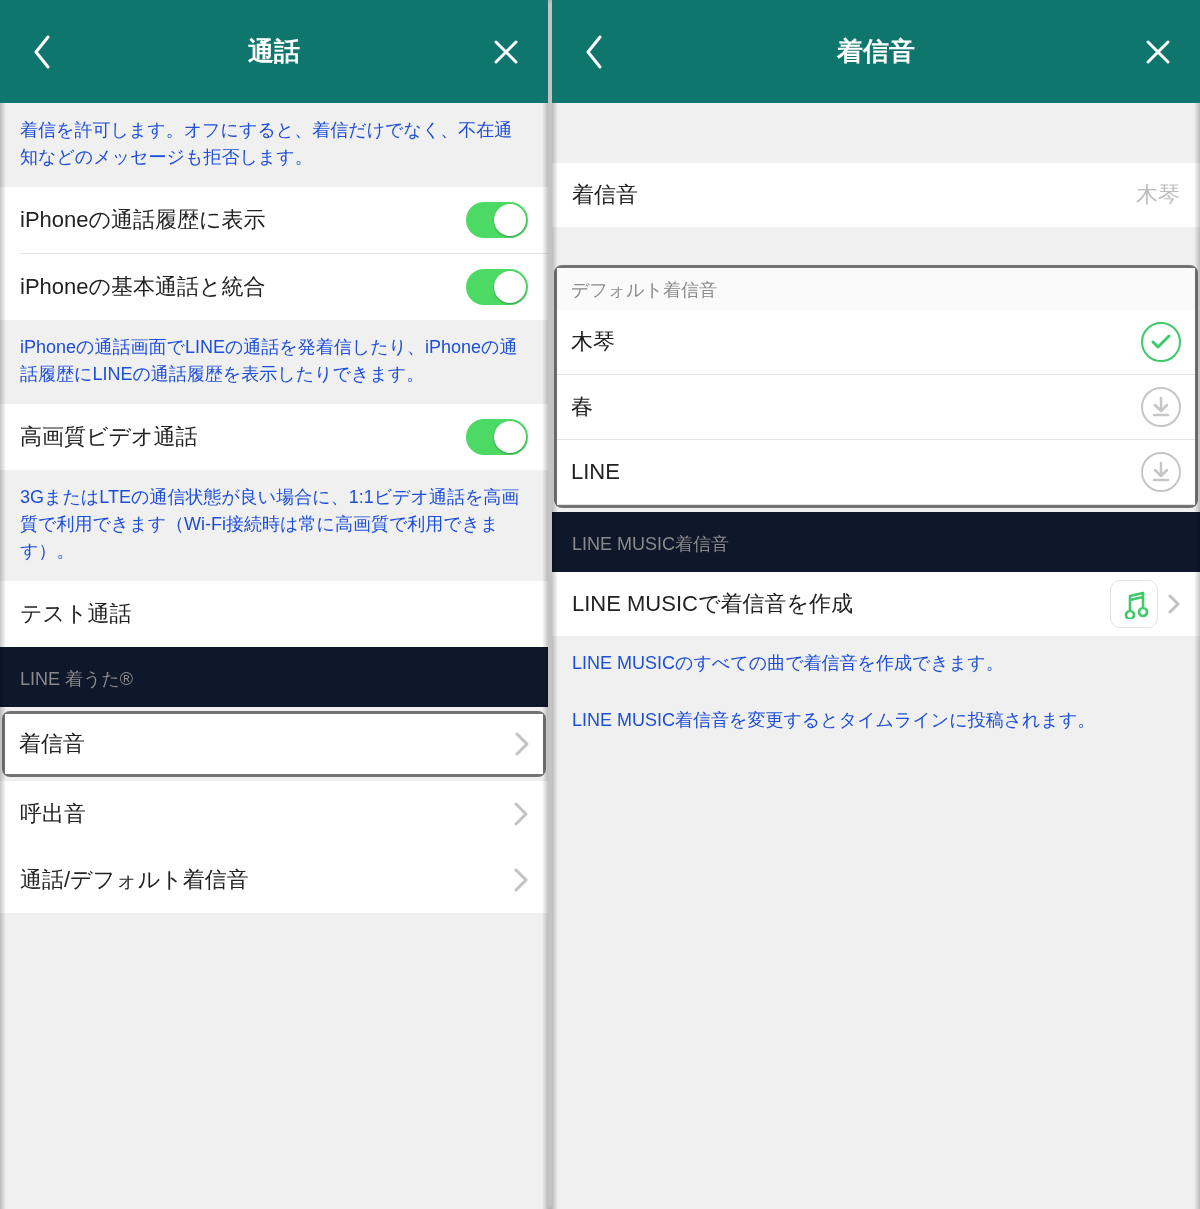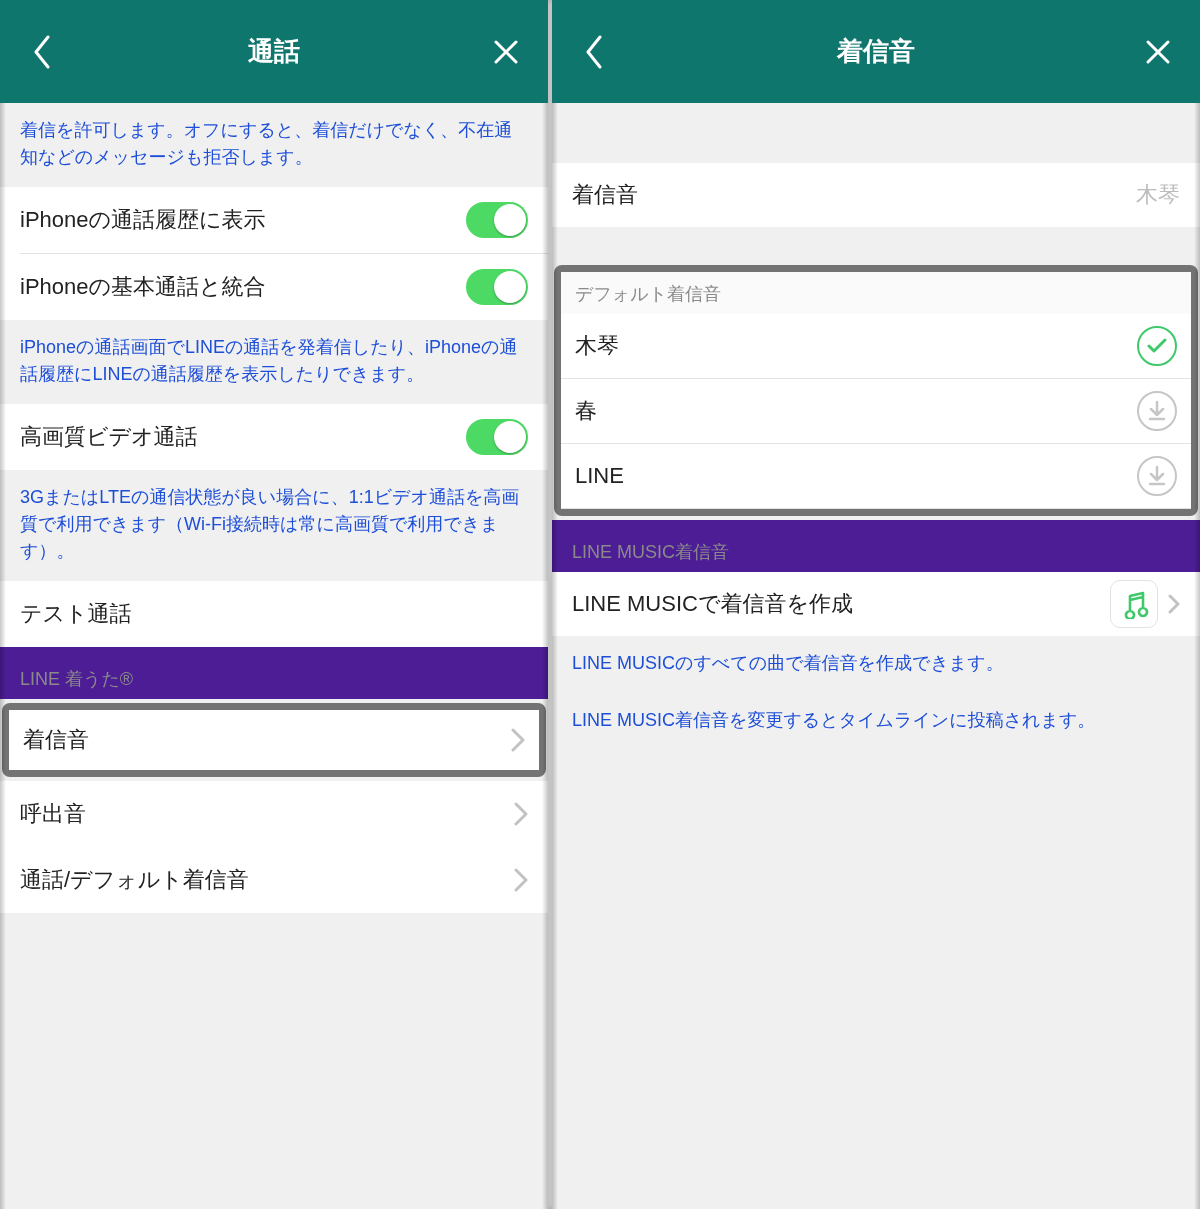--- a/index.html
+++ b/index.html
@@ -13,26 +13,26 @@
 .topbar{height:103px;background:#0f766e;color:#fff;display:flex;align-items:center;justify-content:space-between;padding:0 18px;position:relative;}
 .topbar .title{position:absolute;left:0;right:0;text-align:center;font-size:26px;font-weight:600;}
 .topbar .hitL,.topbar .hitR{width:48px;height:48px;display:flex;align-items:center;justify-content:center;z-index:2;}
 .notch{position:absolute;top:-6px;left:50%;transform:translateX(-50%);width:300px;height:24px;background:#000;border-radius:0 0 20px 20px;}
 .itemWhite{background:#fff;}
 .row{display:flex;align-items:center;padding:0 20px;min-height:66px;border-bottom:0;}
 .rowLab{font-size:22px;color:#222;flex:1;}
 .rowVal{font-size:22px;color:#bcbcbc;}
 .sep{height:1px;background:#e3e3e3;margin-left:20px;}
 .noteBox{padding:14px 20px 16px 20px;font-size:18px;color:#1d4ed8;line-height:1.5;background:#f0f0f0;}
-.secHead{padding:20px 20px 8px 20px;font-size:18px;color:#8a8a8a;background:#4c1d95;}
+.secHead{padding:20px 20px 16px 20px;font-size:18px;color:#8a8a8a;background:#0f172a;}
 .toggle{width:62px;height:36px;border-radius:18px;background:#4cd964;position:relative;flex:none;}
 .toggle::after{content:"";position:absolute;top:2px;right:2px;width:32px;height:32px;border-radius:50%;background:#fff;box-shadow:0 1px 2px rgba(0,0,0,.3);}
 .chev{flex:none;}
 .chev svg{display:block;}
-.hlPink{border:7px solid #737373;border-radius:8px;margin:4px 2px;}
+.hlPink{border:3px solid #737373;border-radius:8px;margin:4px 2px;}
 .hlPink .row{min-height:60px;}
 .dl{width:36px;height:36px;border:2px solid #c6c6c6;border-radius:50%;display:flex;align-items:center;justify-content:center;flex:none;}
 .sel{width:36px;height:36px;border:2px solid #3fc96b;border-radius:50%;display:flex;align-items:center;justify-content:center;flex:none;color:#3fc96b;}
 .musicIco{width:46px;height:46px;border:1px solid #e3e3e3;border-radius:10px;display:flex;align-items:center;justify-content:center;margin-right:10px;flex:none;}
 .paneB .row{min-height:64px;}
 .hlPink .sep{margin-left:0;}
 .hlPink .secHead{padding:10px 14px 8px 14px;background:#fafafa;}
 .hlPink .itemWhite .row{padding:0 14px;}
 </style>
 </head>

